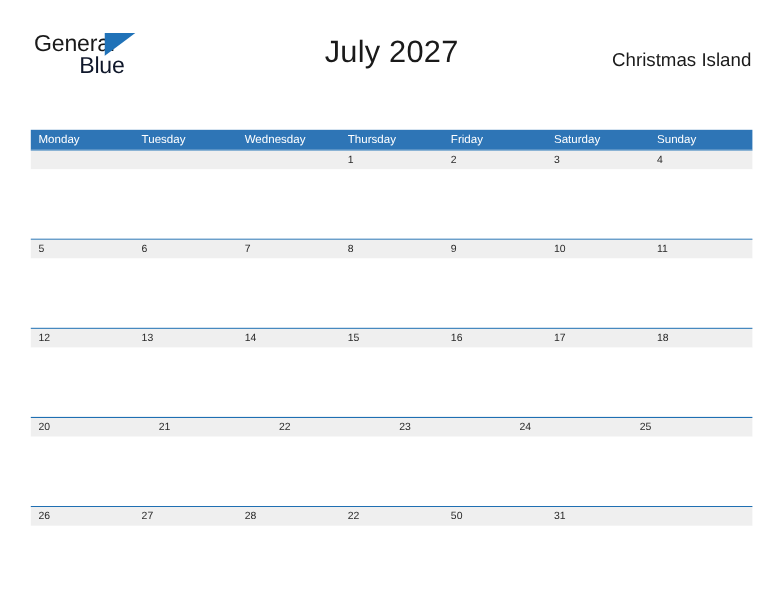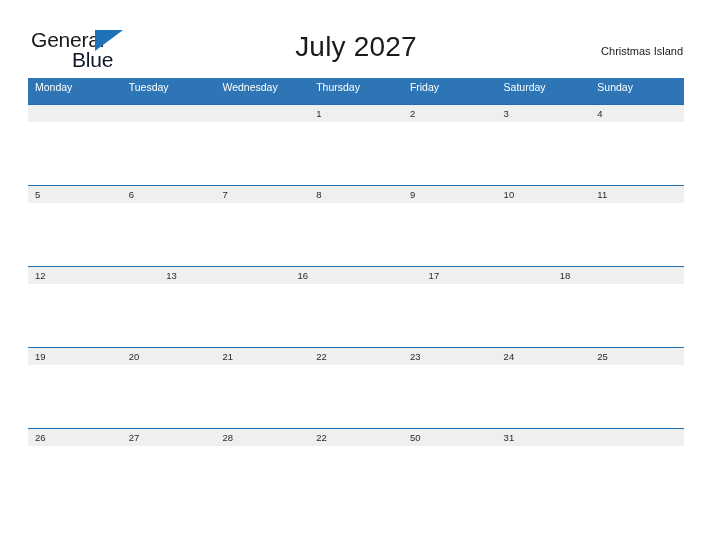--- a/index.html
+++ b/index.html
@@ -70,37 +70,38 @@
     font-size: 28px;
     color: #1a1a1a;
     font-weight: normal;
     letter-spacing: 0.2px;
   }
 
   .location {
     position: absolute;
     right: 29px;
     top: 45px;
-    font-size: 11px;
+    font-size: 17px;
     color: #1a1a1a;
     white-space: nowrap;
   }
 
   
   .calendar {
     position: absolute;
     left: 28px;
     top: 78px;
     width: 656px;
   }
 
   .weekdays {
     display: flex;
     background: #2e75b6;
-    height: 26px;
+    height: 18px;
+    margin-top: 40px;
   }
   .weekday {
     flex: 1 1 0;
     color: #ffffff;
     font-size: 10.5px;
     line-height: 18px;
     padding-left: 7px;
     box-sizing: border-box;
     white-space: nowrap;
     overflow: hidden;
@@ -191,30 +192,31 @@
         <div class="day">10</div>
         <div class="day">11</div>
       </div>
       <div class="week-body"></div>
     </div>
 
     <div class="week">
       <div class="week-dates">
         <div class="day">12</div>
         <div class="day">13</div>
+        <div class="day">14</div>
+        <div class="day">15</div>
         <div class="day">16</div>
         <div class="day">17</div>
         <div class="day">18</div>
       </div>
       <div class="week-body"></div>
     </div>
 
     <div class="week">
       <div class="week-dates">
-        <div class="day">19</div>
         <div class="day">20</div>
         <div class="day">21</div>
         <div class="day">22</div>
         <div class="day">23</div>
         <div class="day">24</div>
         <div class="day">25</div>
       </div>
       <div class="week-body"></div>
     </div>
 

